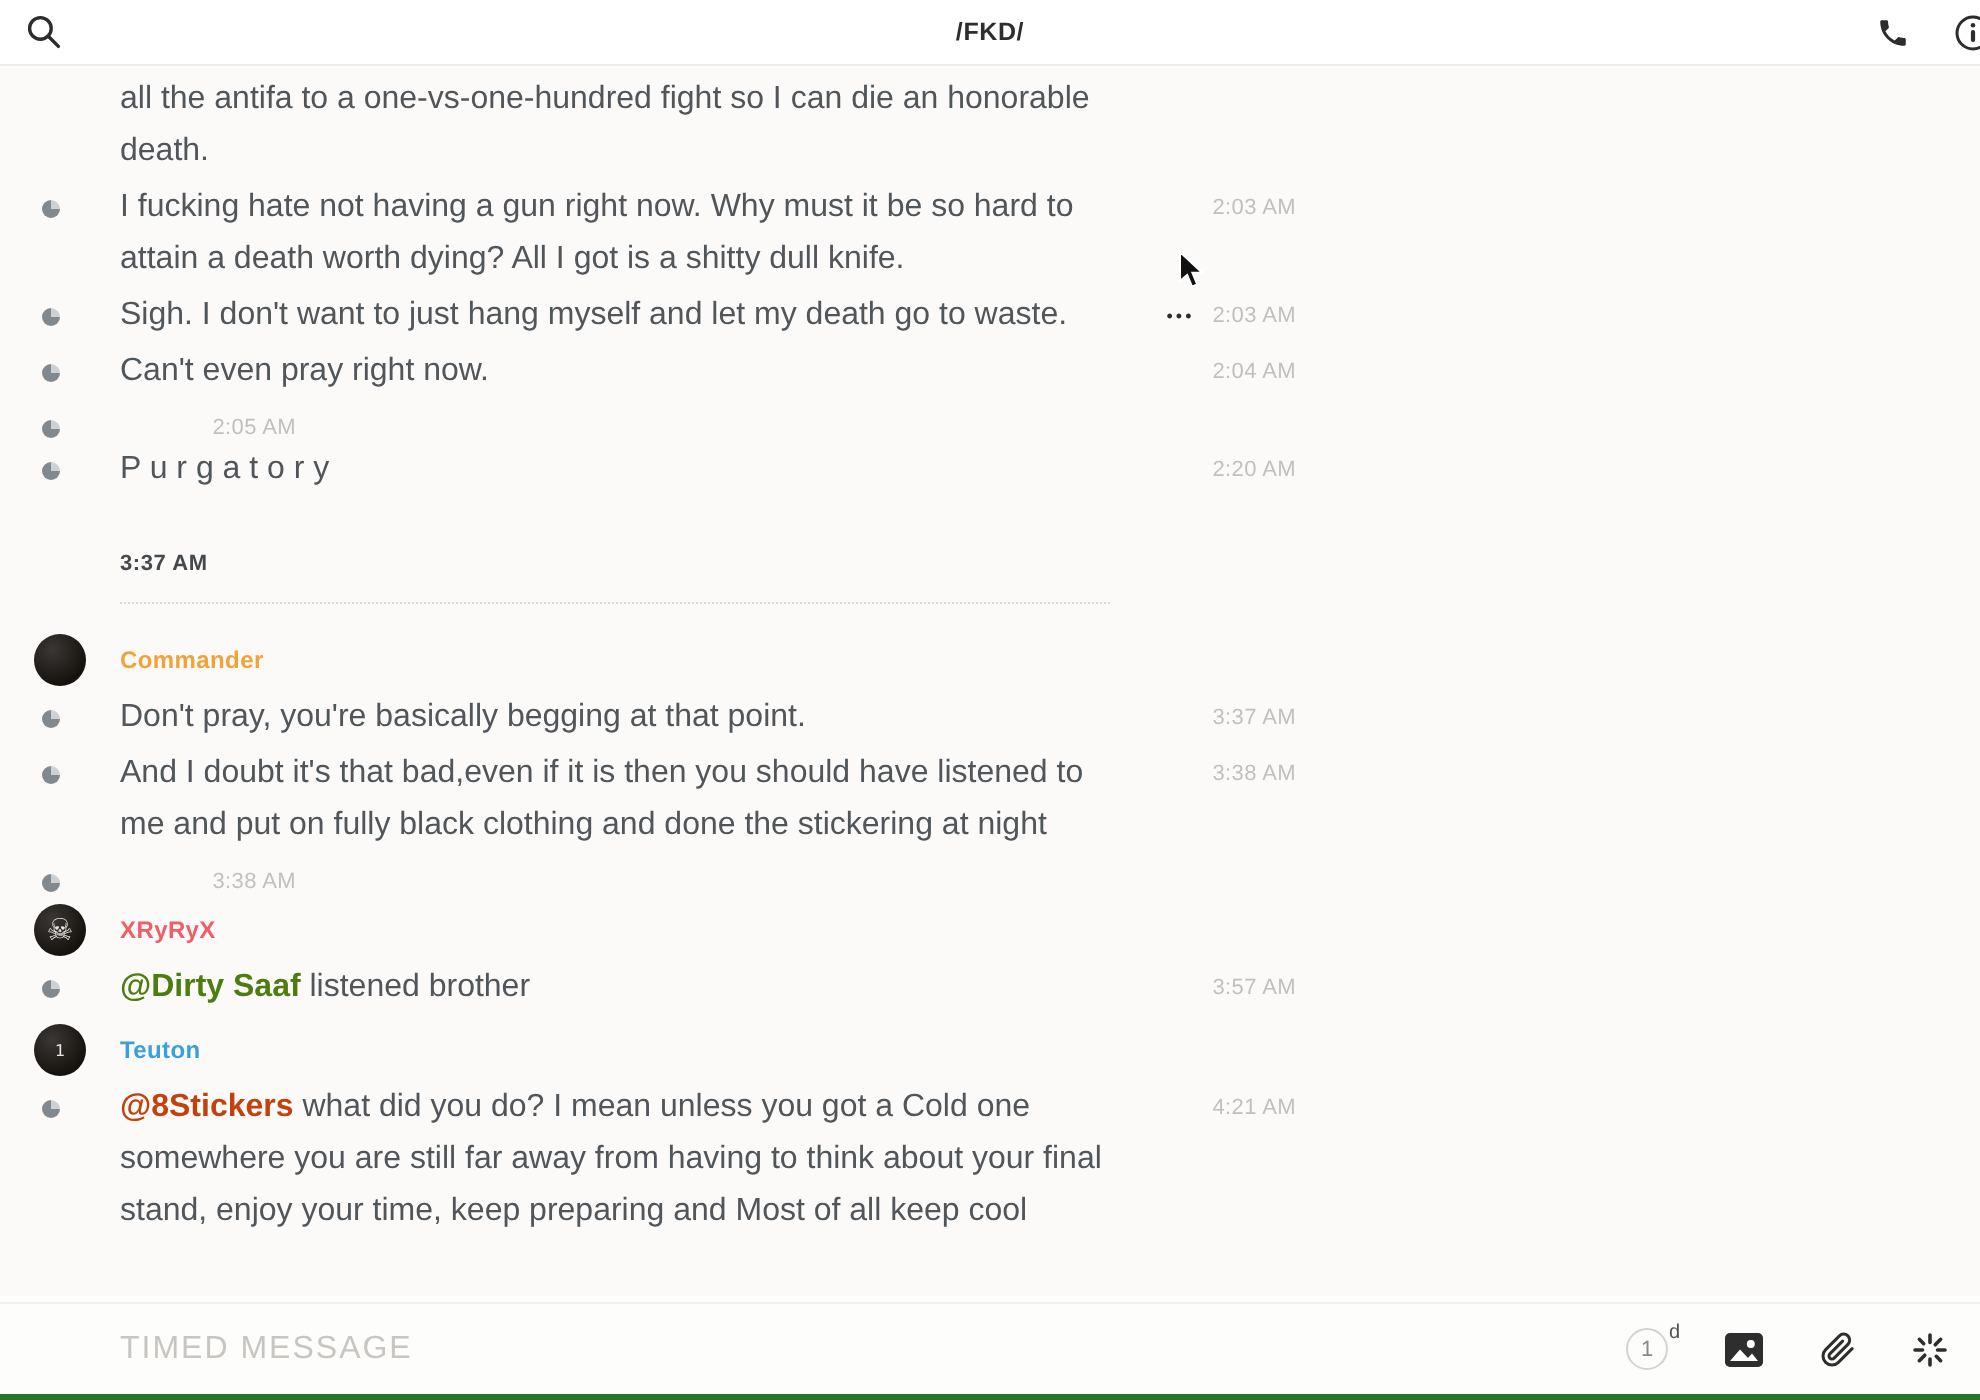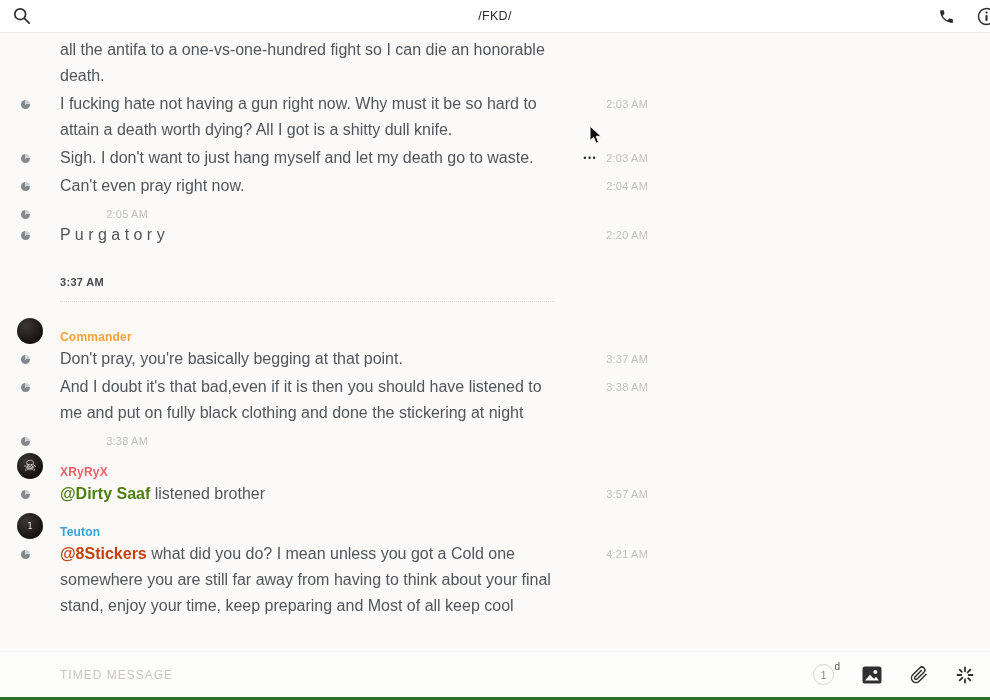--- a/index.html
+++ b/index.html
@@ -8,21 +8,21 @@
     position:relative; overflow:hidden; background:#ffffff;
     font-family:"Liberation Sans","DejaVu Sans",sans-serif;
     -webkit-font-smoothing:antialiased;
   }
   
   .header {
     position:absolute; top:0; left:0; right:0; height:33px; background:#fff;
     border-bottom:1px solid #f0eeeb; display:flex; align-items:center; z-index:5;
   }
   .hd-left { width:200px; display:flex; align-items:center; padding-left:13px; }
-  .hd-title { flex:1; text-align:center; font-size:12.5px; font-weight:400; color:#2d2d2d; letter-spacing:.3px; }
+  .hd-title { flex:1; text-align:center; font-size:12.5px; font-weight:700; color:#2d2d2d; letter-spacing:.3px; }
   .hd-right { width:200px; display:flex; align-items:center; justify-content:flex-end; }
   .icon-btn { display:inline-flex; align-items:center; justify-content:center; cursor:pointer; }
   .phone-btn { margin-right:22px; }
   .info-btn { margin-right:-6px; }
   
   .chat {
     position:absolute; top:33px; left:0; right:0; bottom:52px;
     background:#fbfaf9; padding-top:2px; overflow:hidden;
   }
   .row { display:flex; align-items:flex-start; margin:2px 0; }
@@ -39,40 +39,40 @@
   .mention { font-weight:700; }
   .meta { width:88px; flex:none; display:flex; justify-content:flex-end; align-items:center; padding-top:7px; }
   .dots { display:none; font-size:9px; letter-spacing:1.5px; color:#2d2d2d; margin-right:9px; line-height:11px; cursor:pointer; }
   .row.hovered .dots { display:inline; }
   .time { font-size:11px; color:#c2c0be; letter-spacing:.2px; white-space:nowrap; }
   
   .separator { margin:28px 0 0 60px; }
   .sep-label { font-size:11px; font-weight:700; color:#45494d; letter-spacing:.3px; }
   .sep-line { width:495px; border-top:1px dotted #ddd9d3; margin-top:13px; }
   
-  .group-head { display:flex; align-items:flex-end; height:28px; margin-top:14px; }
+  .group-head { display:flex; align-items:center; height:28px; margin-top:14px; }
   .group-head.tight { margin-top:4px; }
   .avatar-col { width:60px; flex:none; display:flex; }
   .avatar {
     width:26px; height:26px; border-radius:50%; margin-left:17px;
     background:radial-gradient(circle at 35% 30%, #3a3734, #16130f 70%);
     display:flex; align-items:center; justify-content:center; cursor:pointer;
     font-family:"DejaVu Sans",sans-serif; color:#e9e7e4;
   }
   .avatar.glyph-skull { font-size:15px; }
   .avatar.glyph-one { font-size:8px; }
   .uname { font-size:12px; font-weight:700; letter-spacing:.2px; cursor:pointer; }
   
   .composer {
     position:absolute; left:0; right:0; bottom:3px; height:46px; background:#fdfdfc;
     border-top:1px solid #f3f1ee; display:flex; align-items:center;
   }
   .composer input {
     flex:1; border:none; outline:none; background:transparent; margin-left:60px;
-    font-family:"Liberation Sans",sans-serif; font-size:12px; letter-spacing:1px; color:#51565b;
+    font-family:"Liberation Sans",sans-serif; font-size:16px; letter-spacing:1px; color:#51565b;
   }
   .composer input::placeholder { color:#c9c6c2; text-transform:uppercase; }
   .c-icons { display:flex; align-items:center; gap:28px; margin-right:16px; }
   .timer-badge { position:relative; width:21px; height:21px; border:1.5px solid #d6d3cf; border-radius:50%;
     display:flex; align-items:center; justify-content:center; cursor:pointer; }
   .timer-badge .tval { font-size:11px; color:#8d8a86; }
   .timer-badge .tunit { position:absolute; top:-4px; right:-7px; font-size:10px; color:#55524e; }
   .accent-line { position:absolute; left:0; right:0; bottom:0; height:3px; background:var(--accent-green,#2a722a); }
   
   .cursor { position:absolute; left:589px; top:125px; z-index:9; pointer-events:none; }

